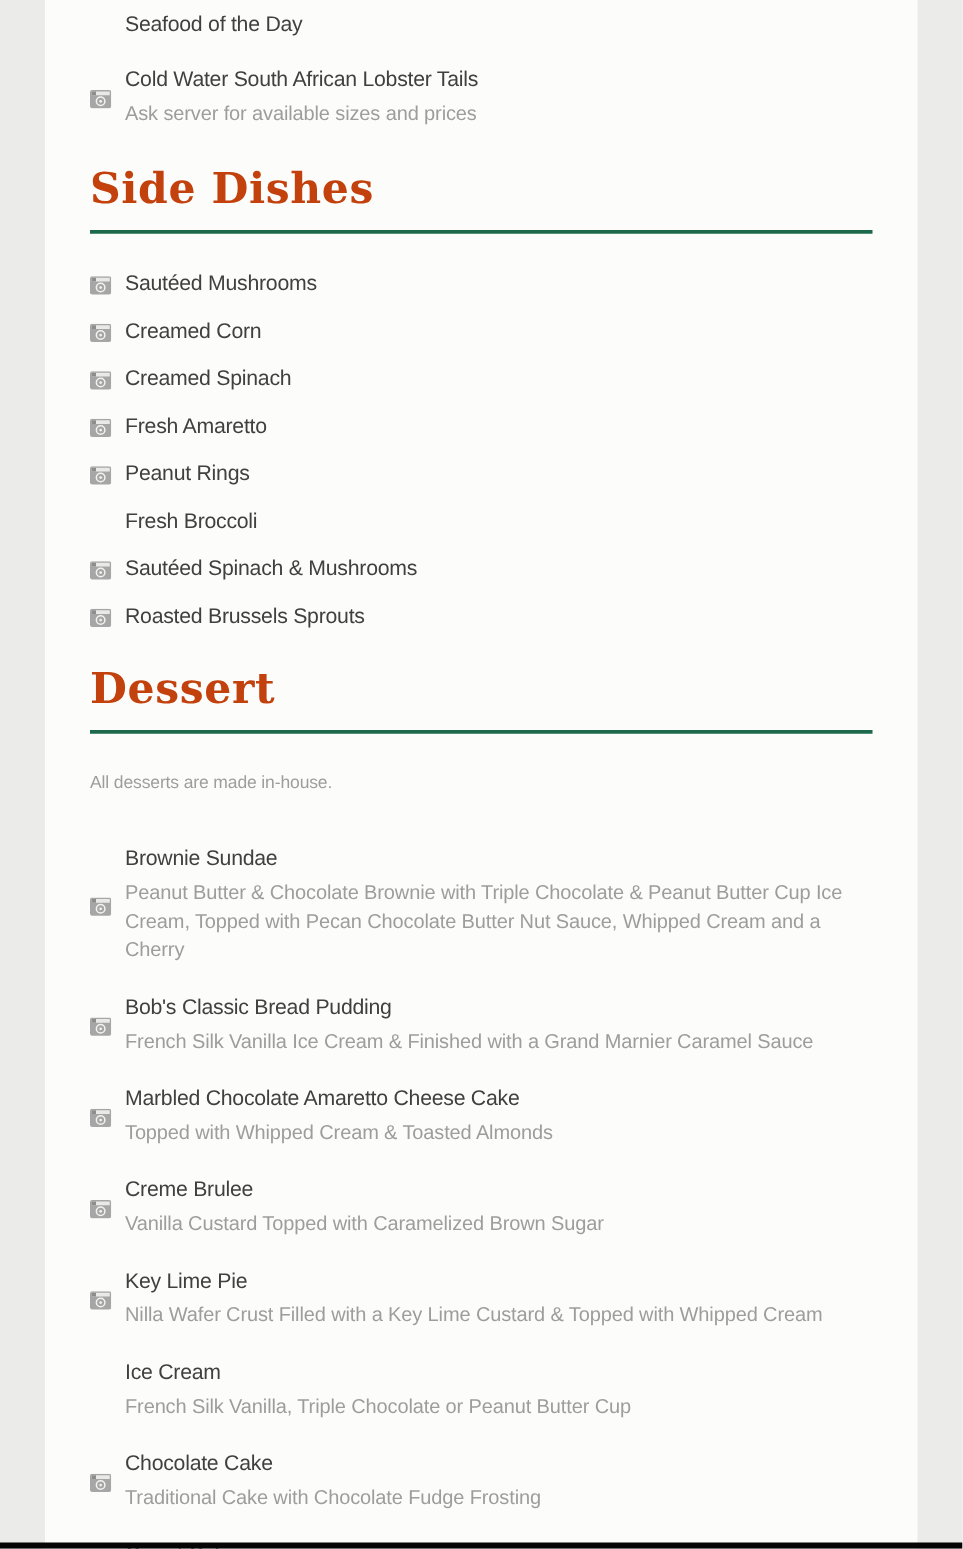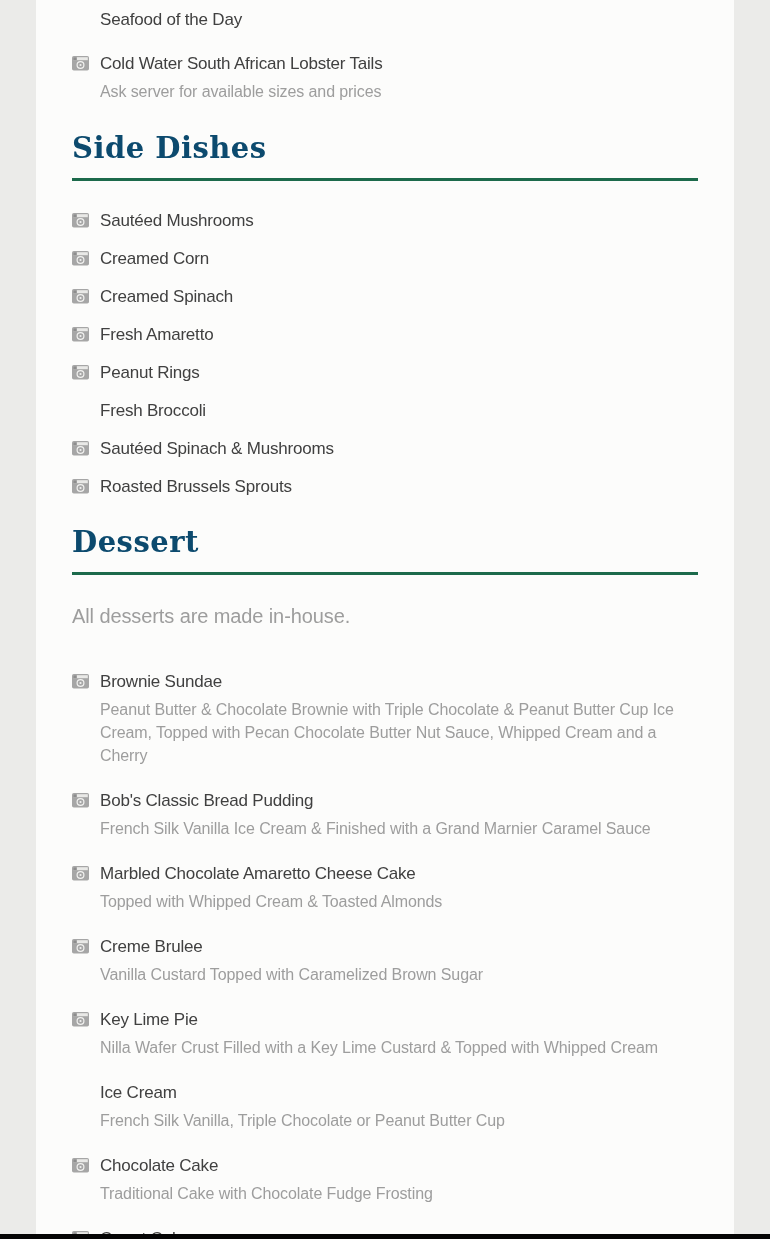--- a/index.html
+++ b/index.html
@@ -13,41 +13,41 @@
   .menu-card {
     margin: 0 36px;
     width: 698px;
     min-height: 1239px;
     background: #fcfcfb;
     padding: 10px 36px 0 36px;
   }
   .section-heading {
     font-family: "DejaVu Serif", "Liberation Serif", serif;
     font-weight: bold;
-    font-size: 29px;
+    font-size: 34px;
     letter-spacing: 0.5px;
-    color: #0c4a6e;
+    color: #c2410c;
     margin: 28px 0 13px 0;
   }
   .divider {
     height: 3px;
     background: #1c6a4b;
     border: none;
     margin: 0 0 30px 0;
   }
   .section-note {
-    font-size: 20px;
+    font-size: 14px;
     color: #9d9d9d;
     letter-spacing: -0.1px;
     margin: 0 0 44px 0;
   }
   .menu-list { list-style: none; }
   .menu-item {
     display: flex;
-    align-items: flex-start;
+    align-items: center;
     gap: 11px;
     margin-bottom: 18px;
   }
   .menu-item.has-desc { margin-bottom: 22px; margin-top: 24px; }
   .icon-col {
     flex: 0 0 17px;
     padding-top: 2px;
     line-height: 0;
   }
   .icon-col.no-photo { visibility: hidden; }

